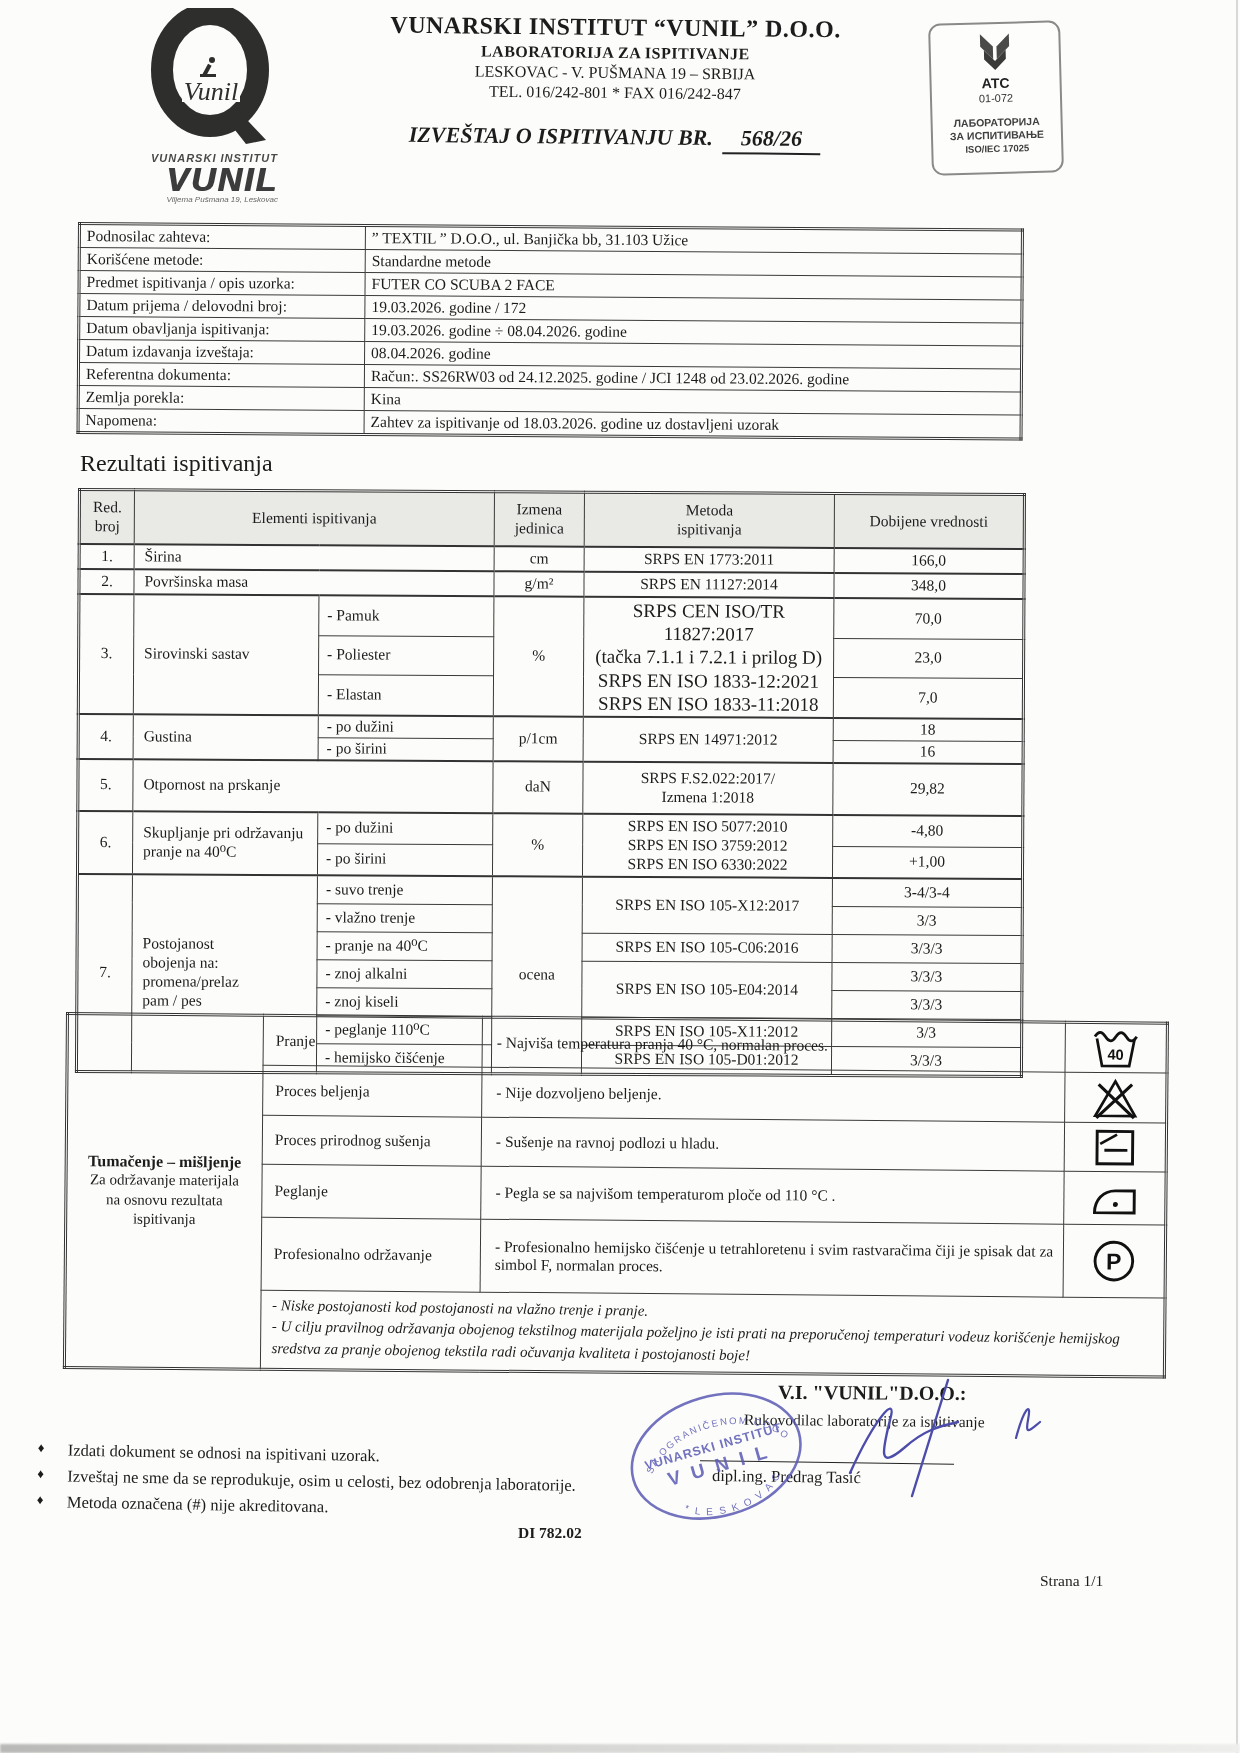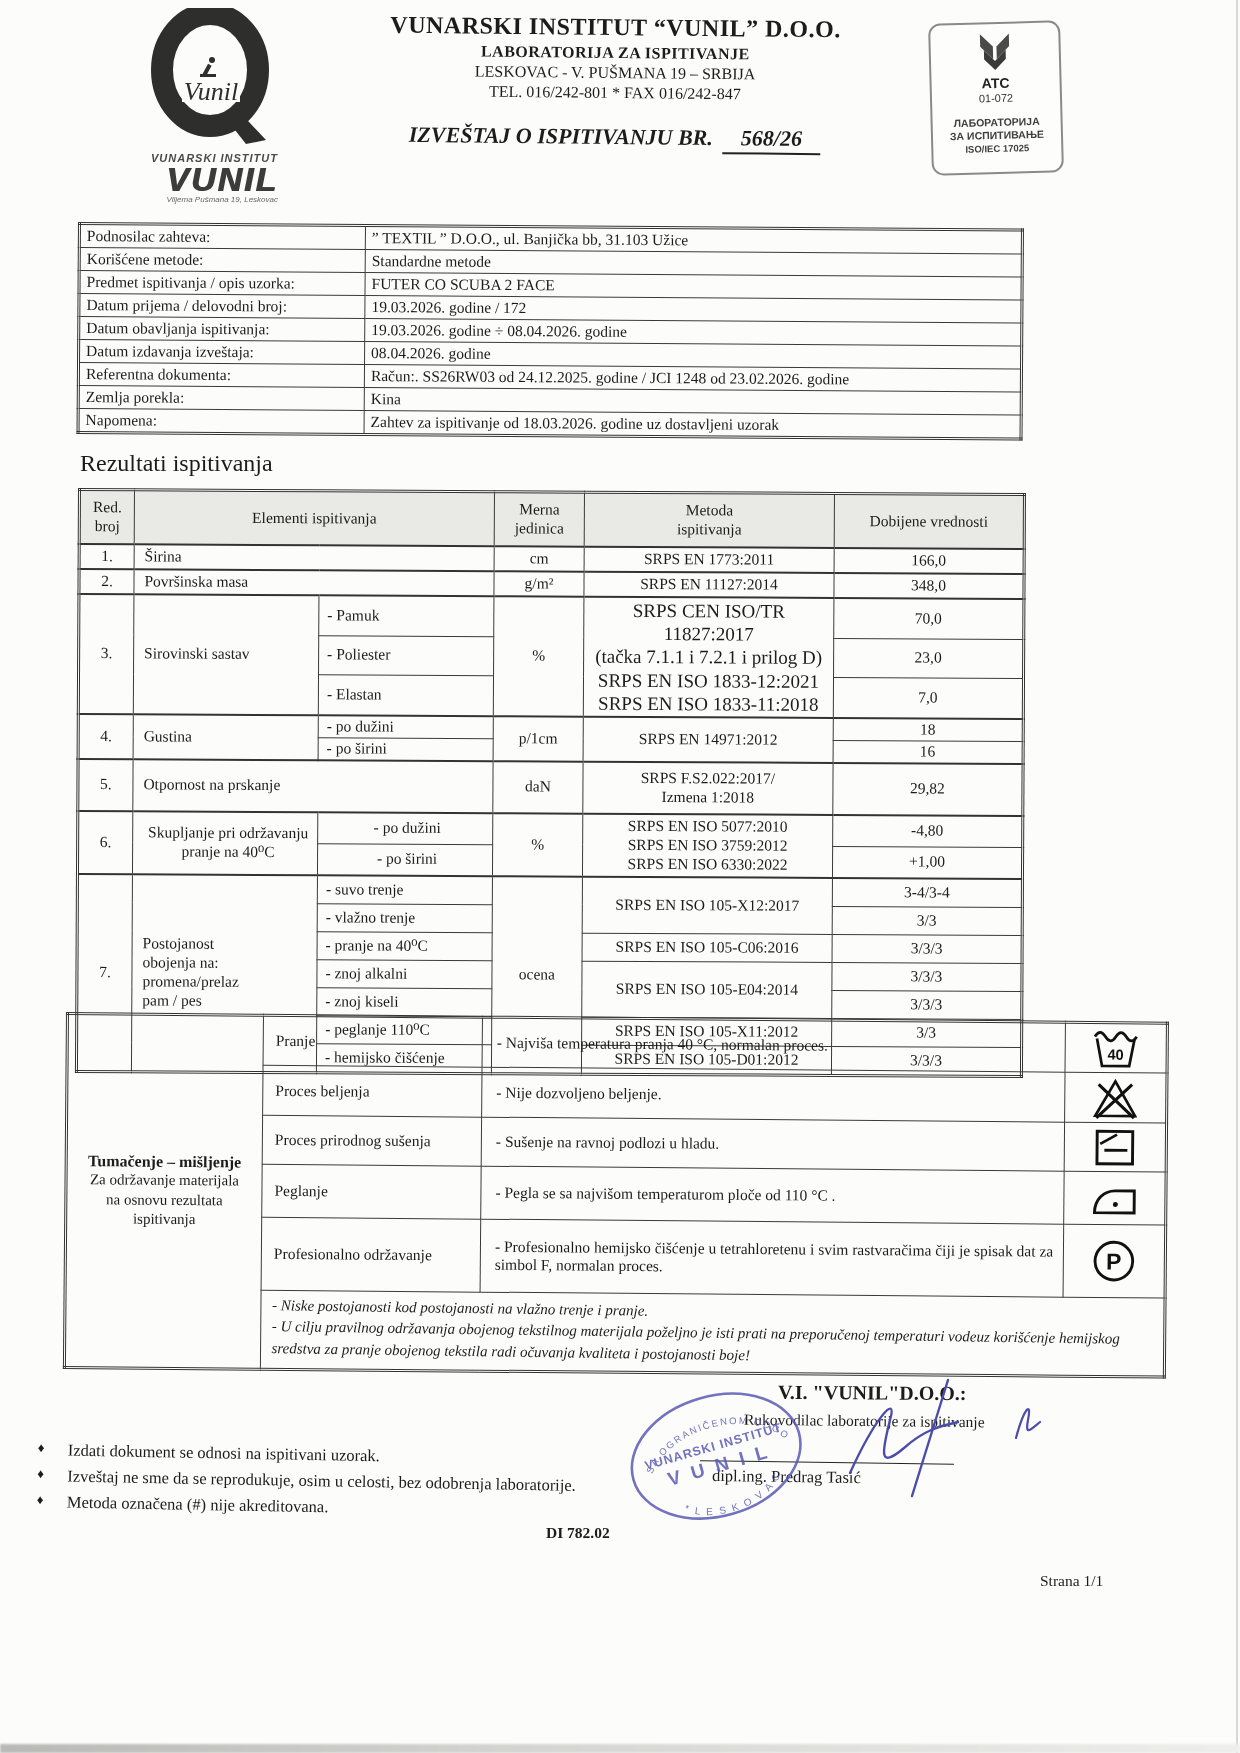--- a/index.html
+++ b/index.html
@@ -44,42 +44,42 @@
   .results{left:78px;top:488px;transform:rotate(0.3deg);transform-origin:left top;border:3px double #333;}
   .results td{padding:1px 4px;line-height:1.22;}
   .results .rhead td{height:50px;text-align:center;background:#e9e9e6;font-size:15.5px;}
   .results td.c{text-align:center;}
   .results td.name{padding-left:10px;}
   .results td.sub{padding-left:8px;}
   .results tr.major td{border-top:2.5px solid #333;}
   .results td.val{text-align:center;}
   .results .small div{font-size:19px;}
   .r5td{height:48px;}
-  .r6tr td{height:28px;text-align:center;}
+  .r6tr td{height:28px;}
   .r7tr td{height:25px;}
   .r12 td{height:21px;}
 
   
   .interp{left:66px;top:1012px;transform:rotate(0.5deg);transform-origin:left top;border:3px double #333;}
   .interp td{font-size:15.5px;}
   .interp .tum{width:182px;text-align:center;vertical-align:middle;}
   .tum-title{font-weight:bold;font-size:16px;}
   .tum-sub{font-size:15px;line-height:1.3;}
   .interp .care-lbl{width:200px;padding-left:12px;}
   .interp .care-desc{width:562px;padding-left:14px;}
   .interp .care-sym{width:96px;text-align:center;padding:2px;}
   .interp .notes{font-style:italic;font-size:15px;padding:6px 10px;line-height:1.45;transform:rotate(0.35deg);}
   .care-svg{display:block;margin:0 auto;}
 
   
   .footnotes{left:38px;top:1440px;width:640px;transform:rotate(1.05deg);transform-origin:left top;}
   .fn-row{display:flex;margin-bottom:6px;}
   .fn-b{width:30px;font-size:13px;}
   .fn-t{font-size:16.5px;}
-  .doc-code{left:518px;top:1524px;font-size:15.5px;font-weight:bold;margin-left:28px;}
+  .doc-code{left:518px;top:1524px;font-size:15.5px;font-weight:bold;}
   .page-num{left:1040px;top:1572px;font-size:15.5px;}
 
   .sig-company{left:778px;top:1382px;width:330px;font-size:20px;font-weight:bold;transform:rotate(0.4deg);}
   .sig-role{left:744px;top:1412px;font-size:15.5px;transform:rotate(0.6deg);}
   .sig-line{left:700px;top:1462px;width:254px;border-top:1.5px solid #222;transform:rotate(0.8deg);}
   .sig-name{left:712px;top:1467px;font-size:16.5px;transform:rotate(0.8deg);}
   .stamp{left:622px;top:1384px;transform:rotate(-16deg);opacity:.85;}
   .squiggle{left:820px;top:1378px;}
 
   .scan-bottom{left:0;bottom:0;width:100%;height:9px;
@@ -186,21 +186,21 @@
         <col style="width:190px">
       </colgroup>
     <tbody>
         <tr class="rhead">
       <td>
             <div>Red.</div>
             <div>broj</div>
           </td>
       <td colspan="2">Elementi ispitivanja</td>
       <td>
-            <div>Merna</div>
+            <div>Izmena</div>
             <div>jedinica</div>
           </td>
       <td>
             <div>Metoda</div>
             <div>ispitivanja</div>
           </td>
       <td>Dobijene vrednosti</td>
     </tr>
 
     <tr class="major r12">

